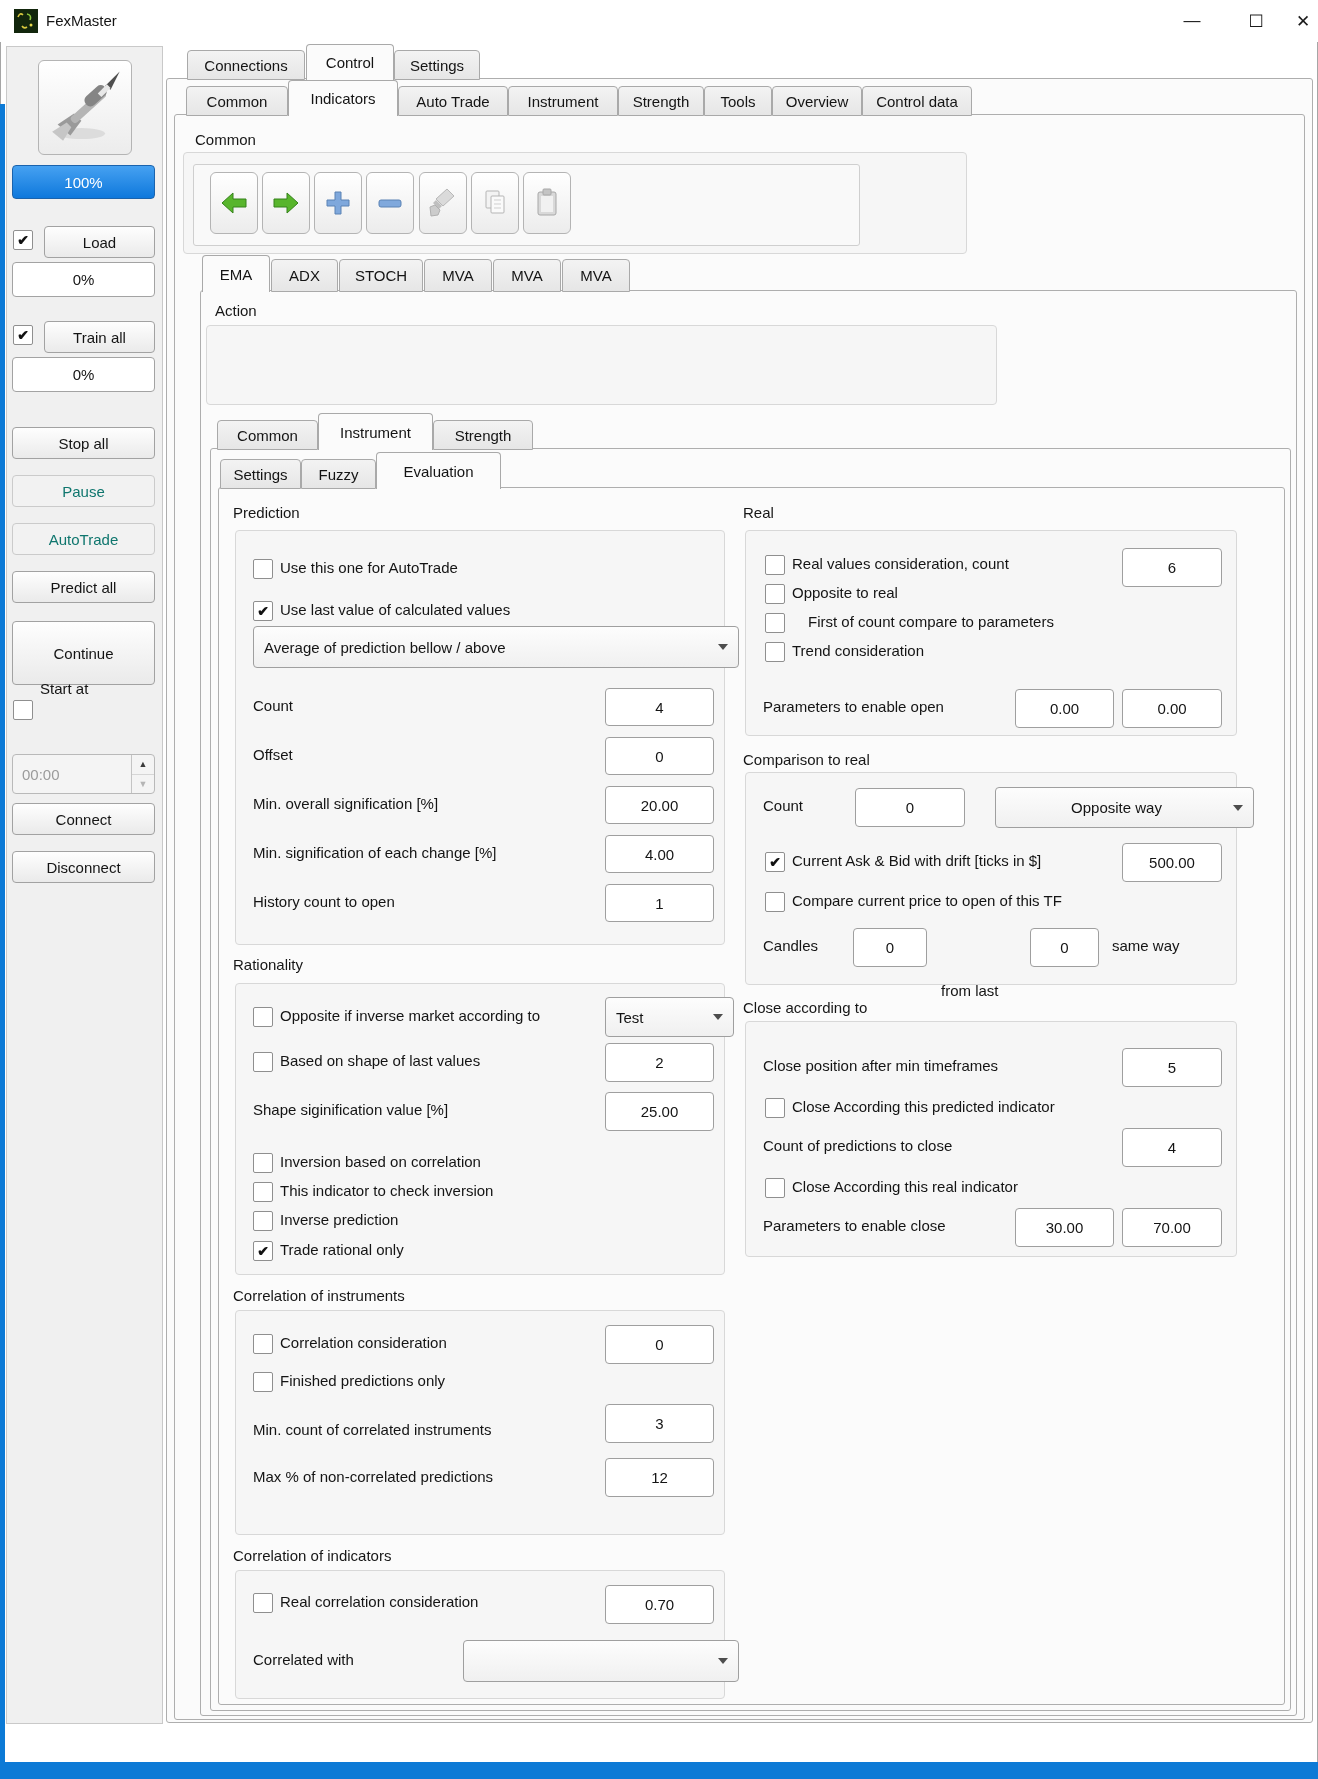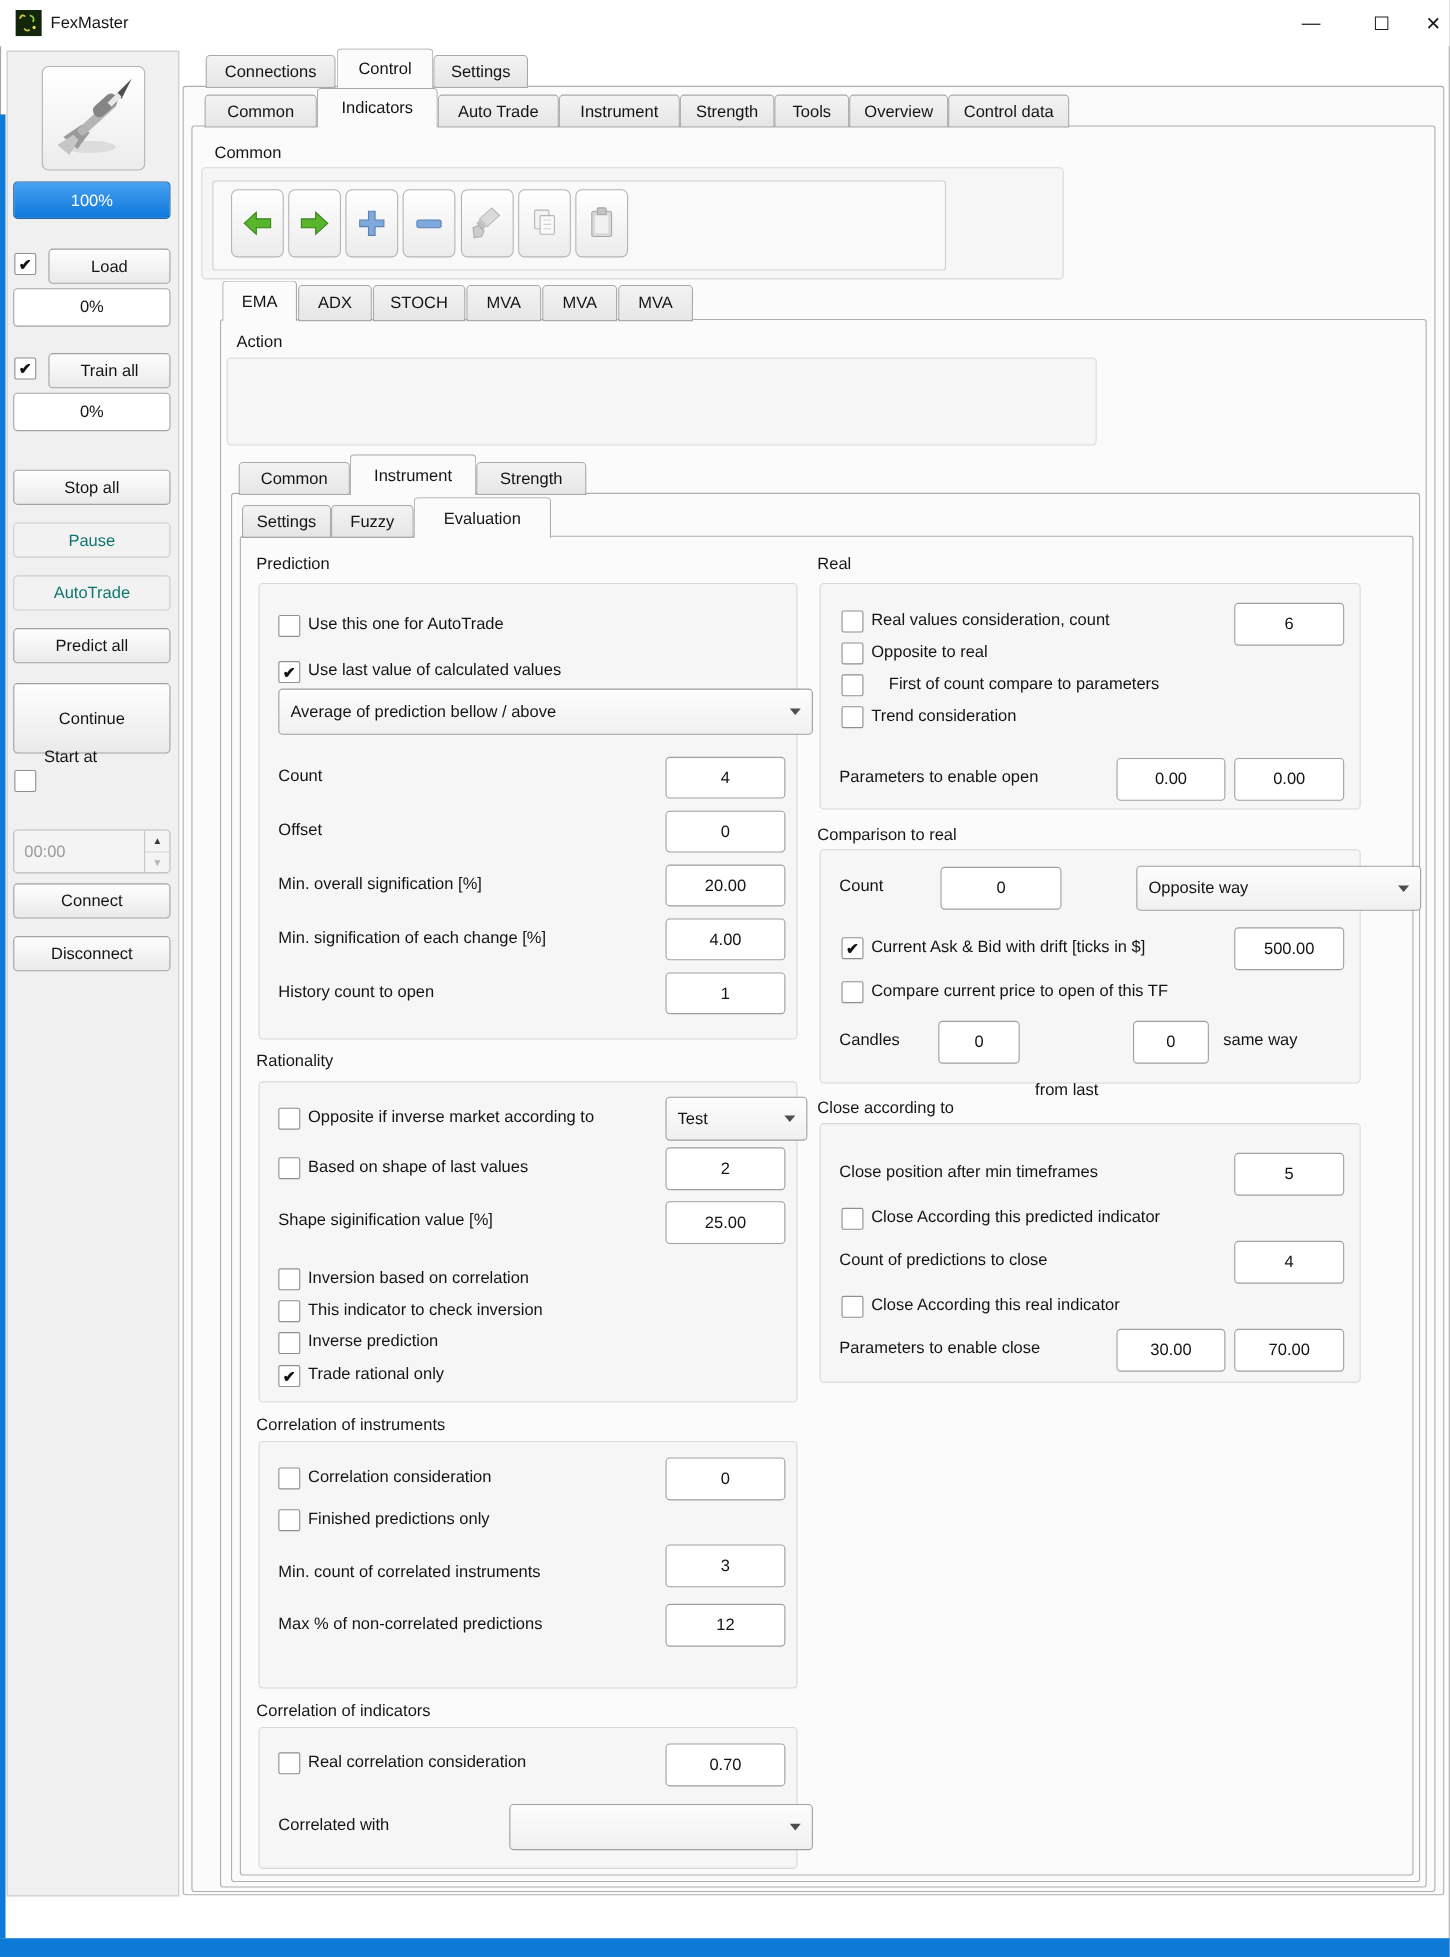--- a/index.html
+++ b/index.html
@@ -300,21 +300,21 @@
 
   <span class="abs lbl" style="left:763px;top:696px;">Parameters to enable open</span>
   <div class="abs field" style="left:1015px;top:689px;width:97px;height:37px;">0.00</div>
   <div class="abs field" style="left:1122px;top:689px;width:98px;height:37px;">0.00</div>
 
   <span class="abs glabel" style="left:743px;top:750px;">Comparison to real</span>
   <div class="abs gbox" style="left:745px;top:772px;width:490px;height:211px;"></div>
 
   <span class="abs lbl" style="left:763px;top:795px;">Count</span>
   <div class="abs field" style="left:855px;top:788px;width:108px;height:37px;">0</div>
-  <div class="abs combo" style="left:1033px;top:787px;width:237px;height:39px;">
+  <div class="abs combo" style="left:995px;top:787px;width:237px;height:39px;text-align:center;">
     <span class="ctext">Opposite way</span>
     <span class="carrow"></span>
   </div>
 
   <span class="abs cb checked" style="left:765px;top:852px;"></span>
   <span class="abs lbl" style="left:792px;top:850px;">Current Ask &amp; Bid with drift [ticks in $]</span>
   <div class="abs field" style="left:1122px;top:843px;width:98px;height:37px;">500.00</div>
 
   <span class="abs cb" style="left:765px;top:892px;"></span>
   <span class="abs lbl" style="left:792px;top:890px;">Compare current price to open of this TF</span>

